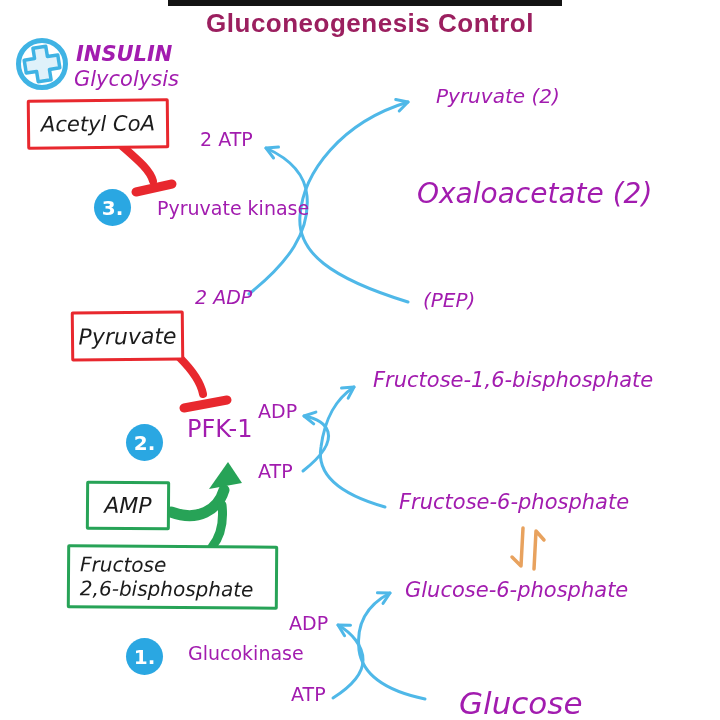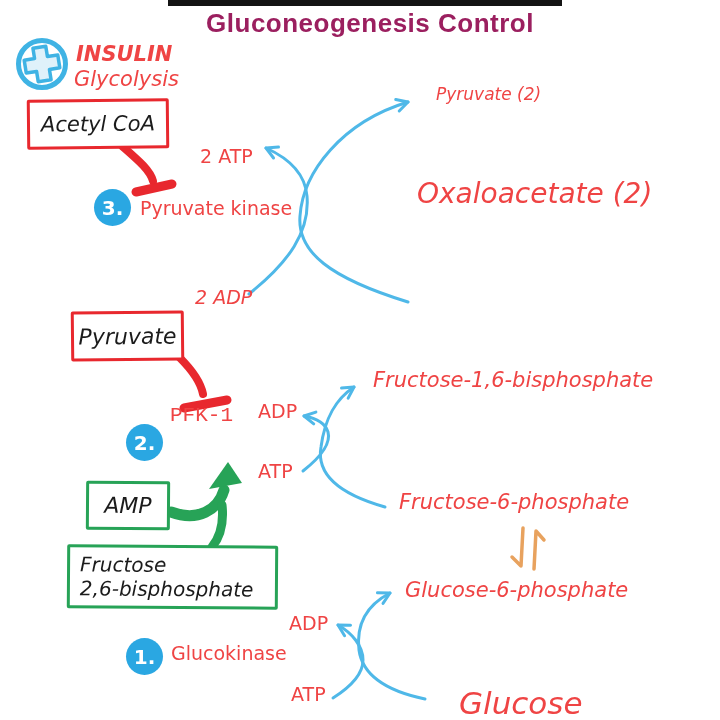--- a/index.html
+++ b/index.html
@@ -1,40 +1,40 @@
 <!DOCTYPE html>
 <html><head>
 <meta charset="utf-8">
 <style>
   html,body{margin:0;padding:0;}
   body{
     width:720px;height:720px;position:relative;overflow:hidden;
     background:#ffffff;font-family:"DejaVu Sans",sans-serif;color:#1b1b1b;
   }
   .layer{position:absolute;left:0;top:0;width:720px;height:720px;}
-  .lbl{position:absolute;white-space:nowrap;color:#ef4444;line-height:1.15;}
+  .lbl{position:absolute;white-space:nowrap;color:#a21caf;line-height:1.15;}
   .ital{font-style:italic;}
   .title{
     font-family:"Liberation Sans","DejaVu Sans",sans-serif;
     font-weight:bold;color:#9B1F5F;font-size:26px;letter-spacing:.5px;
     text-align:center;
   }
   .box{
     position:absolute;display:flex;align-items:center;justify-content:center;
     font-style:italic;background:#fff;
   }
   .box-red{border:3px solid #E8282E;border-radius:2px;transform:rotate(-.6deg);}
   .box-green{border:3px solid #27A357;border-radius:2px;transform:rotate(.4deg);}
   .badge{
     position:absolute;width:37px;height:37px;border-radius:50%;
     background:#2AA7E2;color:#fff;font-weight:bold;font-size:20px;
     display:flex;align-items:center;justify-content:center;
   }
   .cof{font-size:19px;}
-  .enz{font-size:19px;}
+  .enz{font-size:19px;margin-left:17px;}
   .met{font-style:italic;font-size:21px;}
   svg{display:block;}
 </style>
 </head>
 <body>
 
 <svg class="layer" viewBox="0 0 720 720">
   <defs>
     <marker id="cyanHead" markerUnits="userSpaceOnUse" markerWidth="20" markerHeight="20" refX="13" refY="8" orient="auto">
       <path d="M2 2 L13 8 L2 14" fill="none" stroke="#4FB8E8" stroke-width="3" stroke-linecap="round" stroke-linejoin="round"></path>
@@ -84,32 +84,33 @@
 
 <div class="lbl title" style="left:170px;top:9px;width:400px;">Gluconeogenesis Control</div>
 <div class="lbl ital" style="left:76px;top:42px;font-size:21px;font-weight:bold;">INSULIN</div>
 <div class="lbl ital" style="left:74px;top:67px;font-size:21px;">Glycolysis</div>
 
 <div class="box box-red" style="left:27px;top:99px;width:136px;height:44px;font-size:21px;">
   <span>Acetyl CoA</span>
 </div>
 <div class="badge" style="left:94px;top:189px;">3.</div>
 <div class="lbl enz" style="left:140px;top:198px;">Pyruvate kinase</div>
-<div class="lbl cof" style="left:200px;top:146px;text-align:right;">2 ATP</div>
+<div class="lbl cof" style="left:200px;top:129px;text-align:right;">2 ATP</div>
 <div class="lbl cof" style="left:195px;top:287px;font-style:italic;">2 ADP</div>
-<div class="lbl met" style="left:436px;top:85px;font-size:17px;">Pyruvate (2)</div>
+<div class="lbl met" style="left:436px;top:85px;font-size:20px;">Pyruvate (2)</div>
 <div class="lbl met" style="left:417px;top:178px;font-size:28px;">Oxaloacetate (2)</div>
 <div class="lbl met" style="left:423px;top:289px;font-size:20px;">
+  <div>(PEP)</div>
 </div>
 
 <div class="box box-red" style="left:71px;top:311px;width:107px;height:44px;font-size:22px;">
   <span>Pyruvate</span>
 </div>
 <div class="badge" style="left:126px;top:424px;">2.</div>
-<div class="lbl enz" style="left:170px;top:404px;font-size:21px;font-family:Liberation Mono, monospace;">PFK-1</div>
+<div class="lbl enz" style="left:170px;top:416px;font-size:24px;">PFK-1</div>
 <div class="lbl cof" style="left:258px;top:401px;">ADP</div>
 <div class="lbl cof" style="left:258px;top:461px;">ATP</div>
 <div class="lbl met" style="left:373px;top:368px;">Fructose-1,6-bisphosphate</div>
 <div class="lbl met" style="left:399px;top:490px;">Fructose-6-phosphate</div>
 <div class="box box-green" style="left:86px;top:481px;width:78px;height:43px;font-size:22px;">
   <span>AMP</span>
 </div>
 <div class="box box-green" style="left:67px;top:545px;width:211px;height:64px;font-size:20px;justify-content:flex-start;padding-left:10px;box-sizing:border-box;">
   <div>
     <div>Fructose</div>

